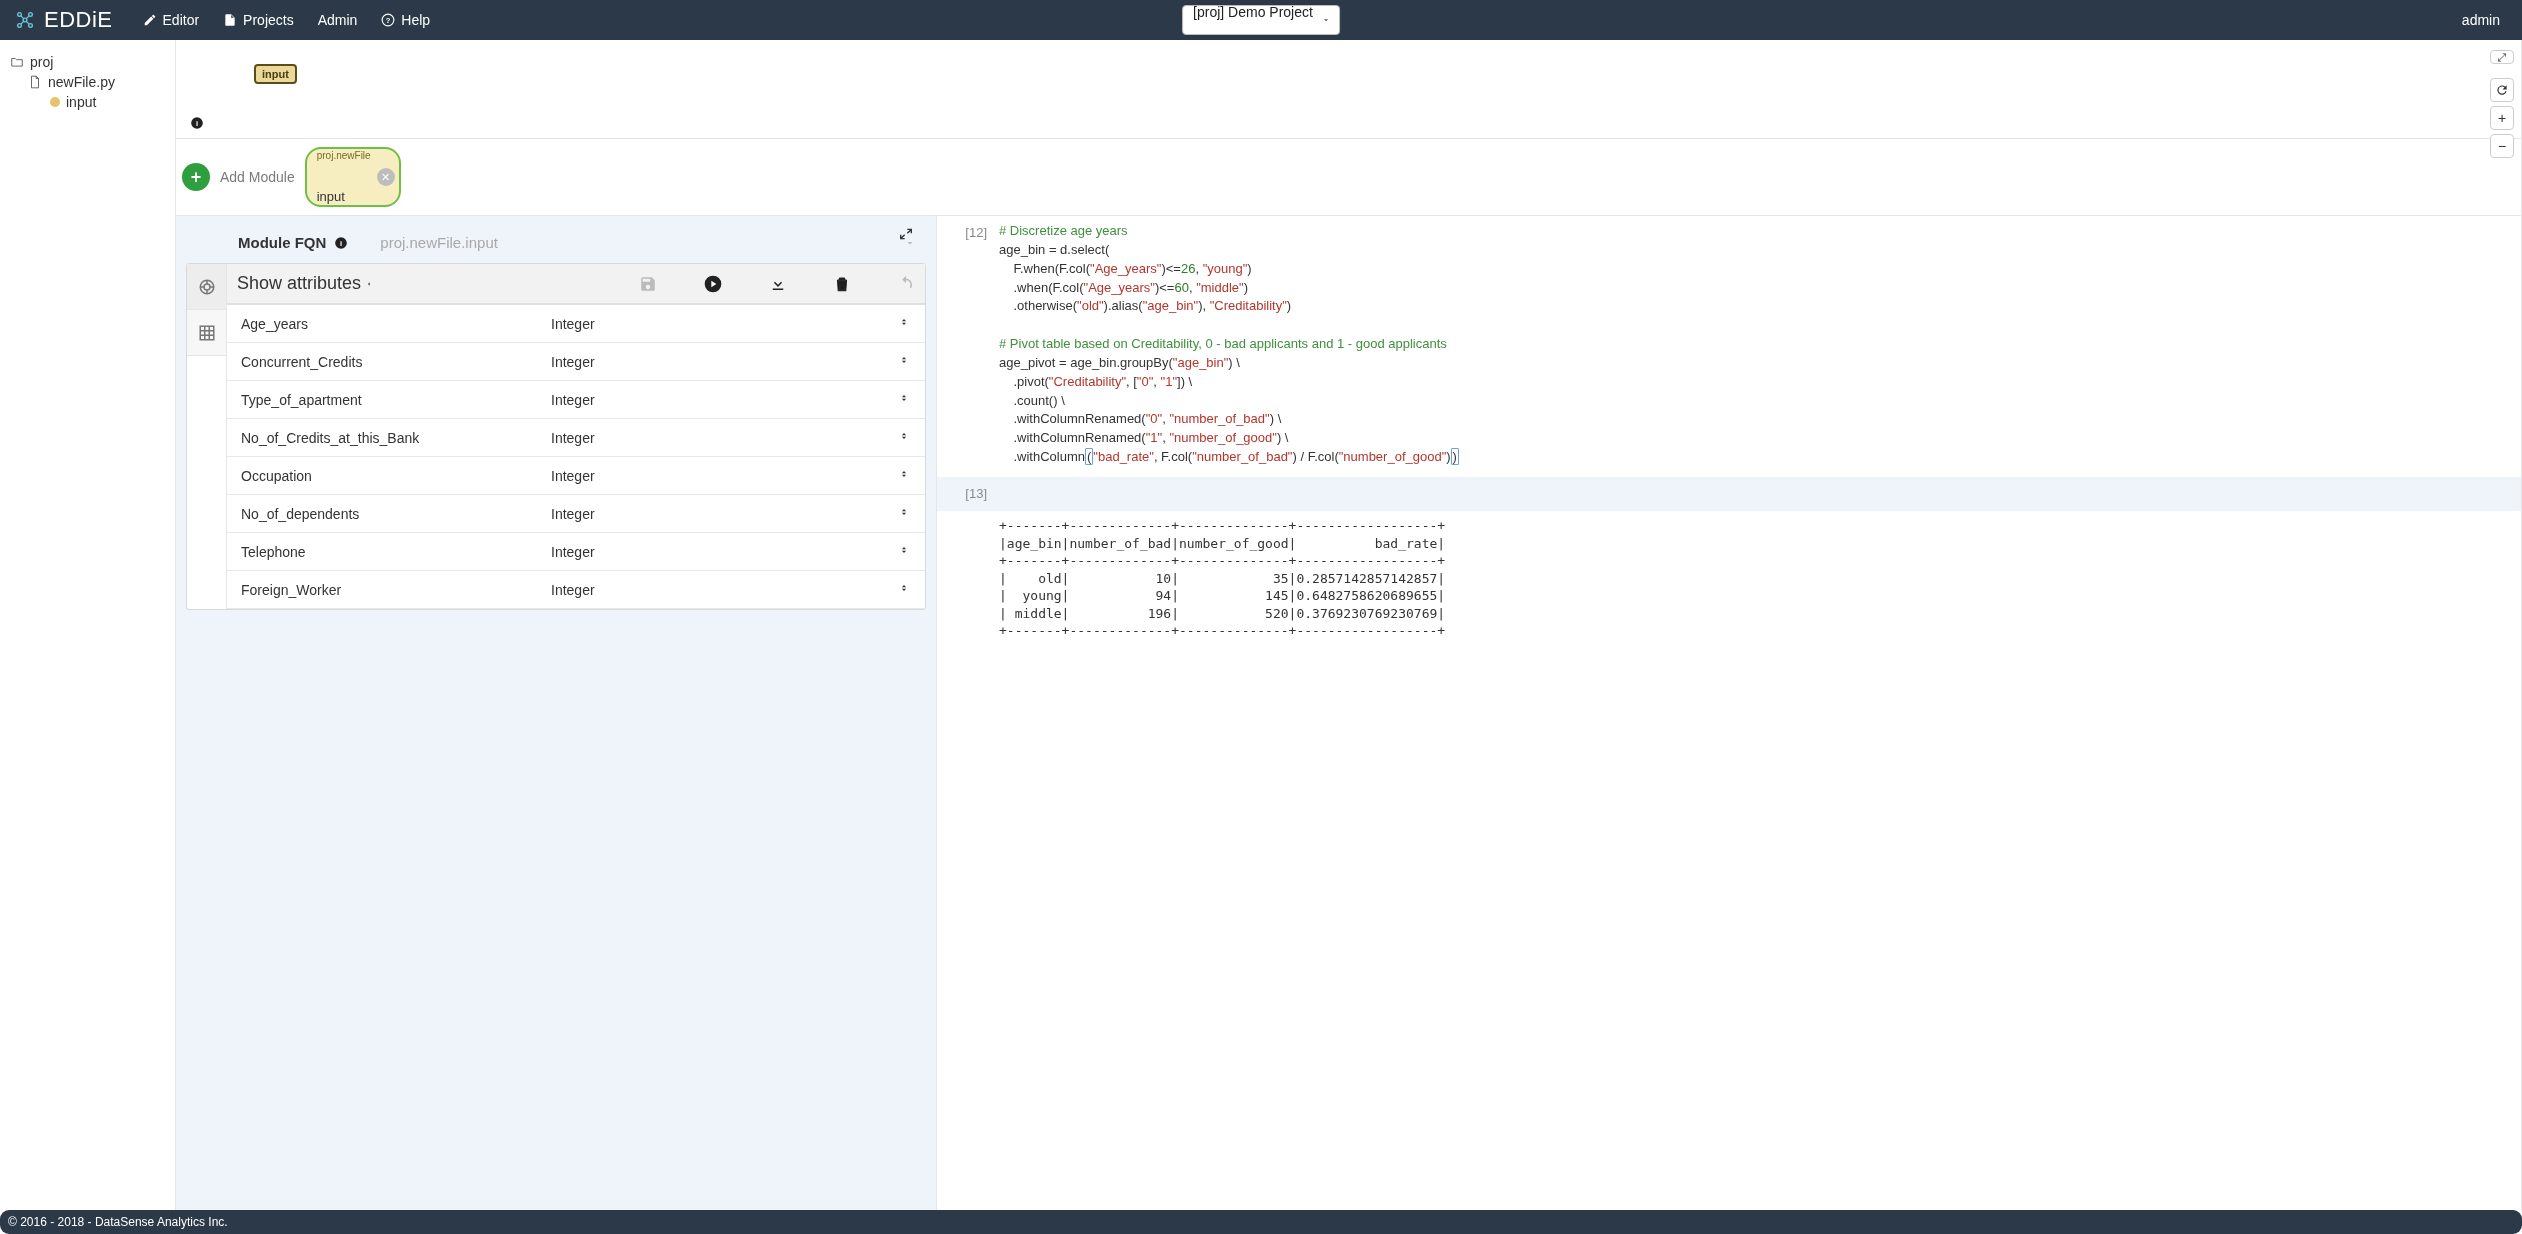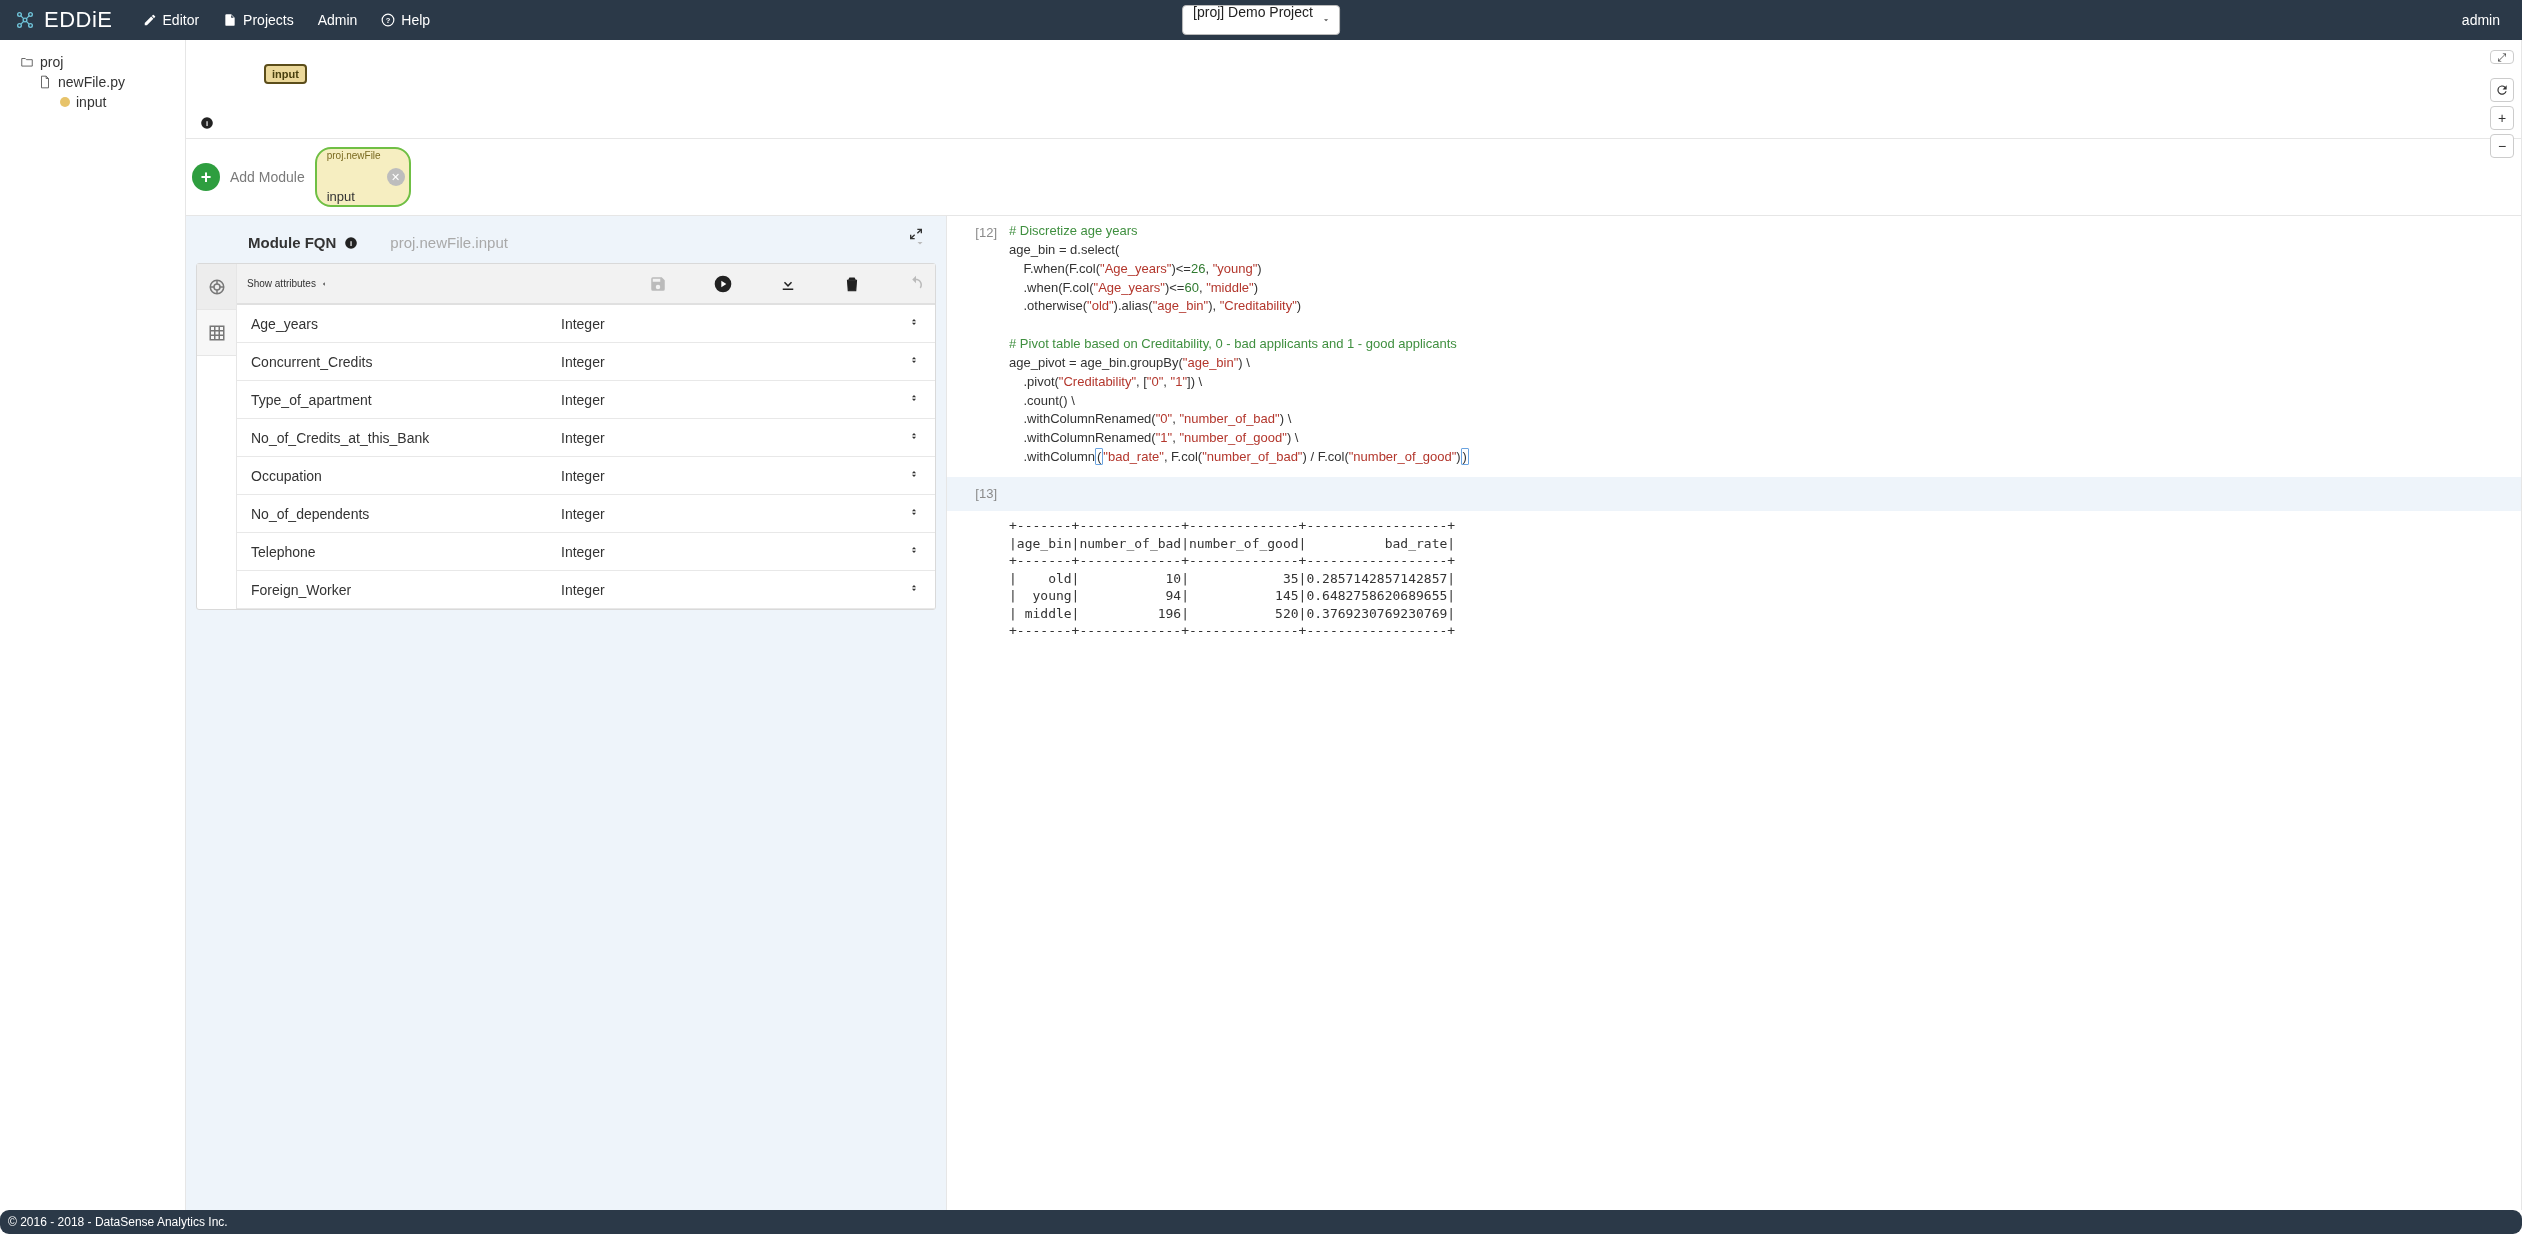--- a/index.html
+++ b/index.html
@@ -16,21 +16,21 @@
 .project-select-wrap { position:absolute; left:50%; transform:translateX(-50%); }
 .project-select { height:30px; border:1px solid #bbb; border-radius:4px; background:#fff; color:#222; font-size:14px; padding:0 26px 16px 10px; display:flex; align-items:center; gap:4px; position:relative; cursor:pointer; }
 .project-select .chev { position:absolute; right:8px; top:50%; transform:translateY(-50%); }
 
 .admin-user { margin-left:auto; font-size:14px; padding:0 8px; }
 
 
 .main { flex:1; display:flex; min-height:0; }
 
 
-.sidebar { width:176px; border-right:1px solid #e6e6e6; padding:12px 10px; font-size:14px; color:#333;margin-left:10px; }
+.sidebar { width:176px; border-right:1px solid #e6e6e6; padding:12px 10px; font-size:14px; color:#333; }
 .tree-row { display:flex; align-items:center; gap:6px; padding:2px 0; cursor:pointer; }
 .tree-row.depth1 { padding-left:18px; }
 .tree-row.depth2 { padding-left:40px; }
 .tree-icon { width:14px; height:14px; flex-shrink:0; color:#555; }
 .dot-yellow { width:10px; height:10px; border-radius:50%; background:#e7c36a; flex-shrink:0; }
 
 
 .center { flex:1; display:flex; flex-direction:column; min-width:0; border-right:1px solid #e6e6e6; position:relative; }
 
 
@@ -73,21 +73,21 @@
 .fqn-value { color:#a9a9a9; margin-left:24px; }
 .fqn-drop { position:absolute; right:10px; color:#bbb; cursor:pointer; }
 
 .panel { background:#fff; border:1px solid #d9d9d9; border-radius:3px; display:flex; }
 .panel-leftrail { width:40px; border-right:1px solid #e6e6e6; display:flex; flex-direction:column; }
 .rail-btn { height:46px; display:flex; align-items:center; justify-content:center; border-bottom:1px solid #e6e6e6; color:#666; cursor:pointer; background:#f7f7f7; }
 .rail-btn.active { background:#ededed; }
 
 .panel-main { flex:1; display:flex; flex-direction:column; }
 .panel-toolbar { display:flex; align-items:center; height:40px; background:#f2f2f2; border-bottom:1px solid #e0e0e0; padding:0 10px; gap:48px; }
-.show-attr { font-size:10px; color:#333; cursor:pointer; display:flex; align-items:center; gap:4px; }
+.show-attr { font-size:18px; color:#333; cursor:pointer; display:flex; align-items:center; gap:4px; }
 .tb-right { margin-left:auto; display:flex; align-items:center; gap:46px; }
 .tb-ic { color:#333; cursor:pointer; }
 .tb-ic.muted { color:#bbb; }
 
 .attr-table { border-top:1px solid #e0e0e0; }
 .attr-row { display:flex; align-items:center; height:38px; border-bottom:1px solid #e8e8e8; }
 .attr-name { flex:0 0 310px; padding-left:14px; font-size:14px; color:#333; }
 .attr-type { flex:1; padding-left:14px; font-size:14px; color:#333; position:relative; display:flex; align-items:center; }
 .sort-caret { margin-left:auto; margin-right:16px; color:#333; }
 

